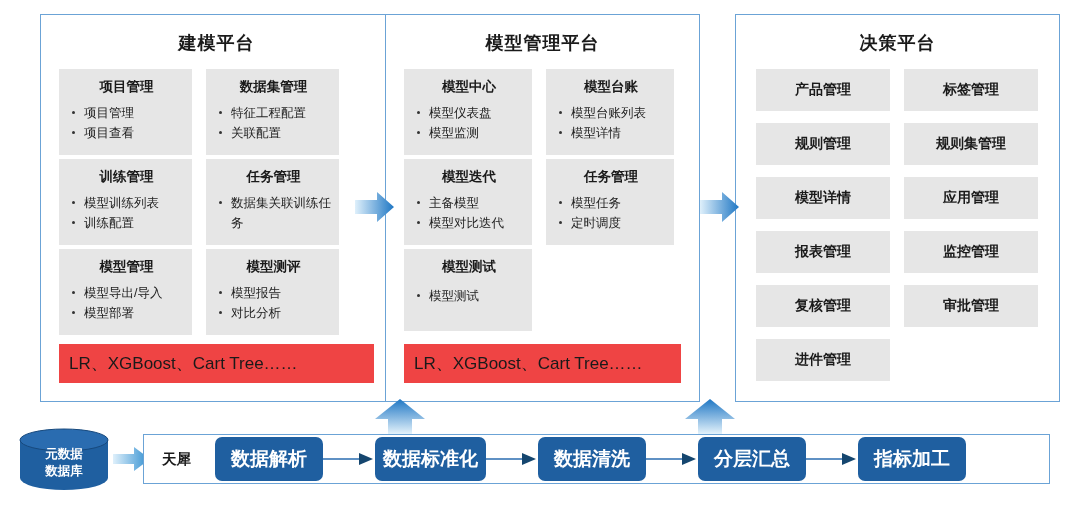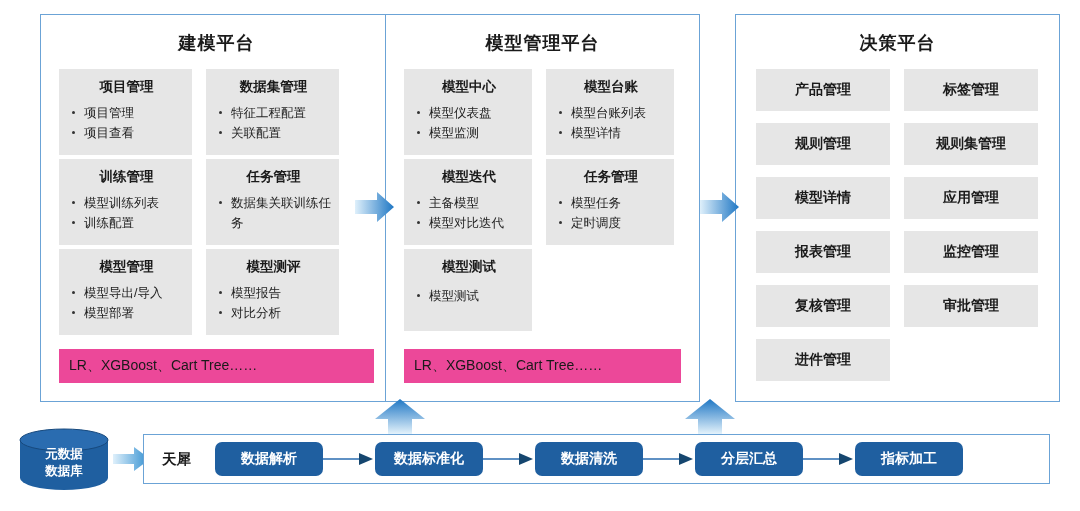--- a/index.html
+++ b/index.html
@@ -90,22 +90,22 @@
     min-height: 86px;
   }
   #panel-modelmgmt .feat-card { width: 128px; }
 
   
   .algo-strip {
     position: absolute;
     left: 18px;
     right: 18px;
     bottom: 18px;
-    background: #ec4899;
-    font-size: 14px;
+    background: #ef4444;
+    font-size: 17px;
     padding: 8px 10px;
     color: #1a1a1a;
     box-sizing: border-box;
   }
 
   
   #panel-decision .btn-grid {
     display: flex;
     flex-wrap: wrap;
     gap: 12px 14px;
@@ -189,24 +189,24 @@
   #pipeline-label {
     font-size: 14.5px;
     font-weight: bold;
     color: #1a1a1a;
     margin-right: 24px;
     white-space: nowrap;
   }
   .pipe-step {
     background: #1f5fa0;
     color: #ffffff;
-    font-size: 14px;
+    font-size: 19px;
     font-weight: bold;
     border-radius: 7px;
-    height: 34px;
+    height: 44px;
     min-width: 108px;
     display: flex;
     align-items: center;
     justify-content: center;
     white-space: nowrap;
     padding: 0 8px;
     box-sizing: border-box;
   }
   .pipe-connector {
     width: 52px;

